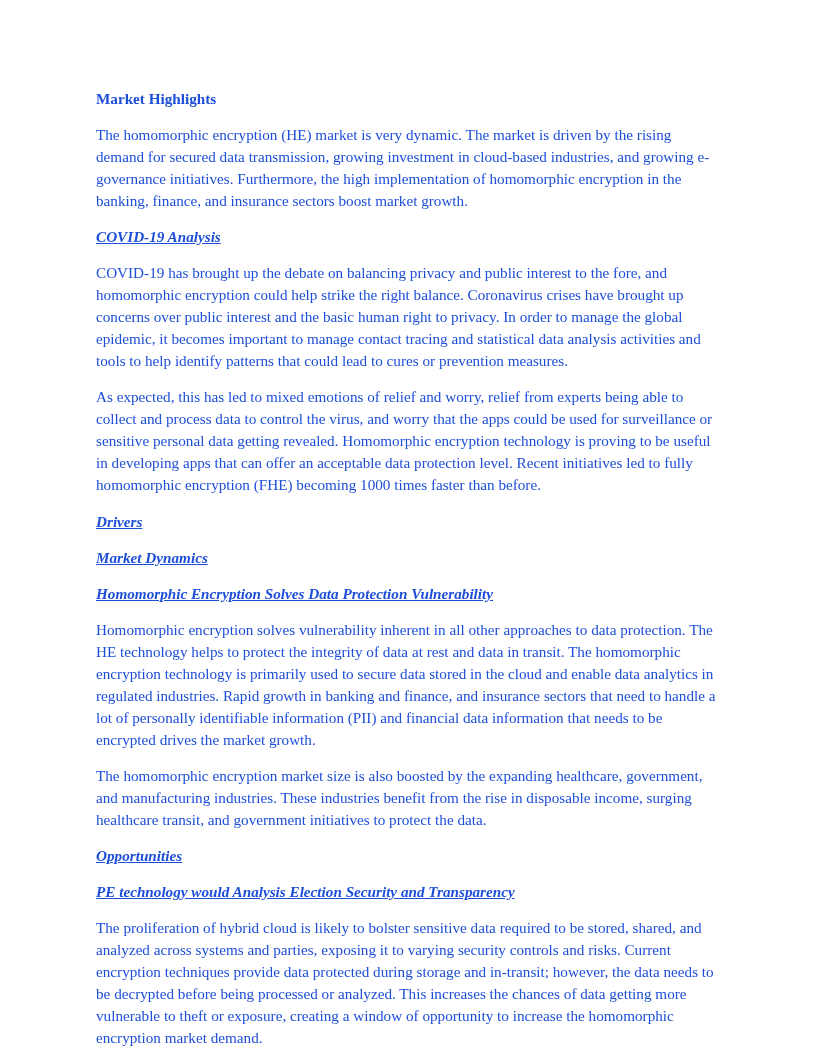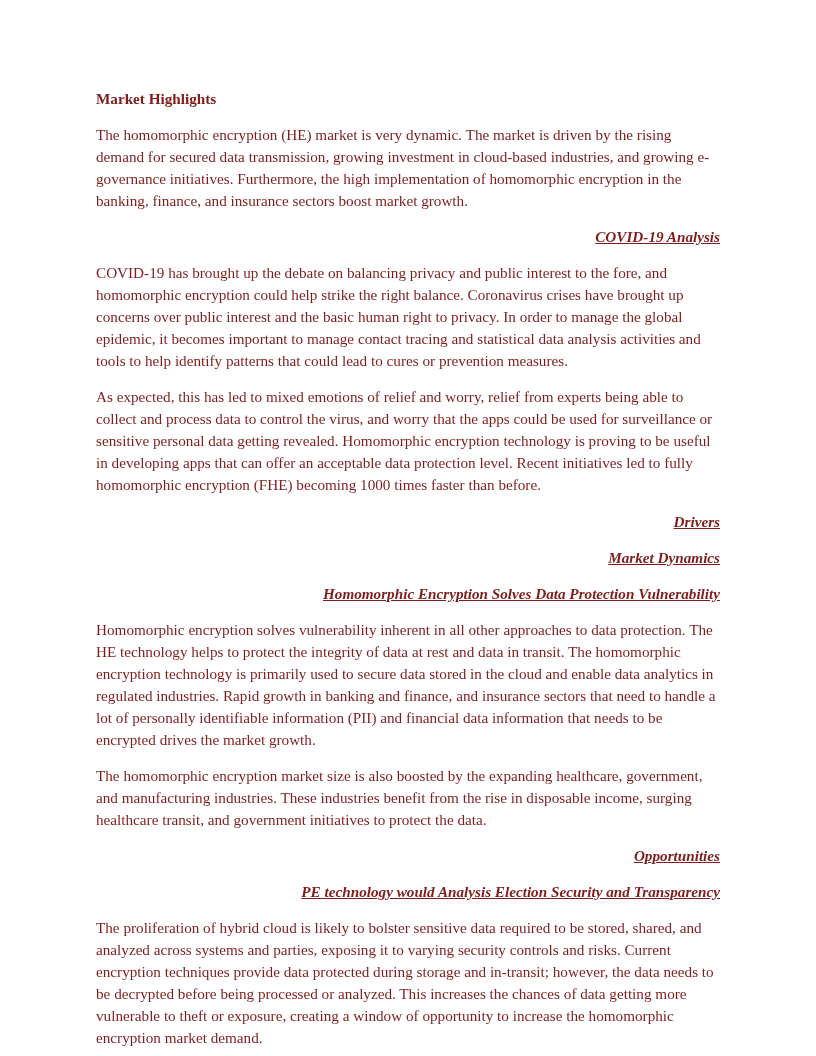--- a/index.html
+++ b/index.html
@@ -9,38 +9,37 @@
   }
   .page {
     width: 816px;
     height: 1056px;
     background: #ffffff;
     margin: 0 auto;
     position: relative;
     box-sizing: border-box;
     padding: 88px 96px 72px 96px;
     font-family: "Liberation Serif", "DejaVu Serif", serif;
-    color: #7f1d1d;
+    color: #1d4ed8;
   }
   .doc-body {
     font-size: 15.2px;
     line-height: 1.45;
   }
   .heading {
     font-weight: bold;
     margin: 0 0 14px 0;
     font-size: 15.2px;
   }
   .sub-heading {
     font-weight: bold;
     font-style: italic;
     text-decoration: underline;
     margin: 0 0 14px 0;
     font-size: 15.2px;
-    text-align: right;
   }
   p.para {
     margin: 0 0 14px 0;
     text-align: left;
   }
   p.para:last-child {
     margin-bottom: 0;
   }
 </style>
 </head>

